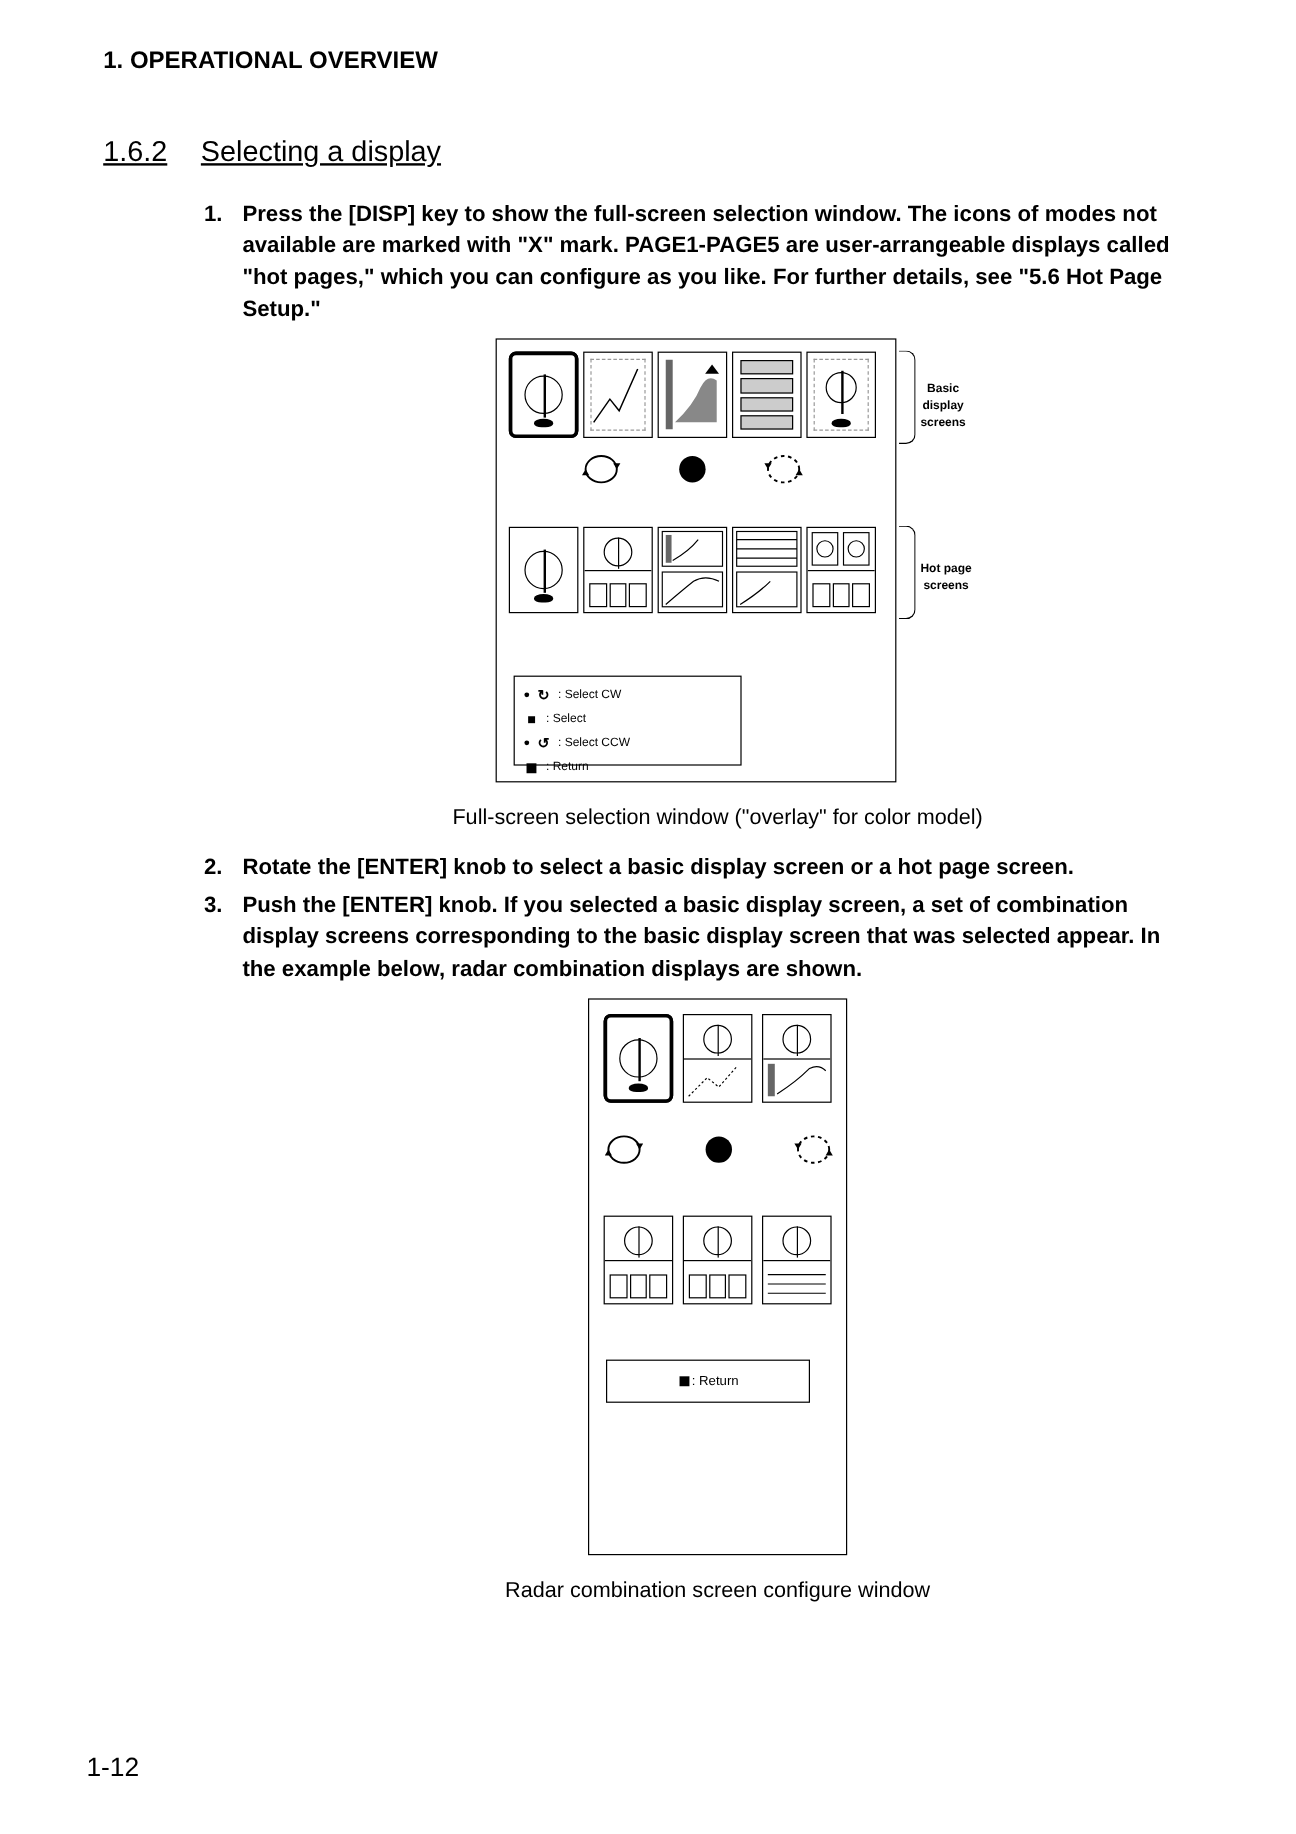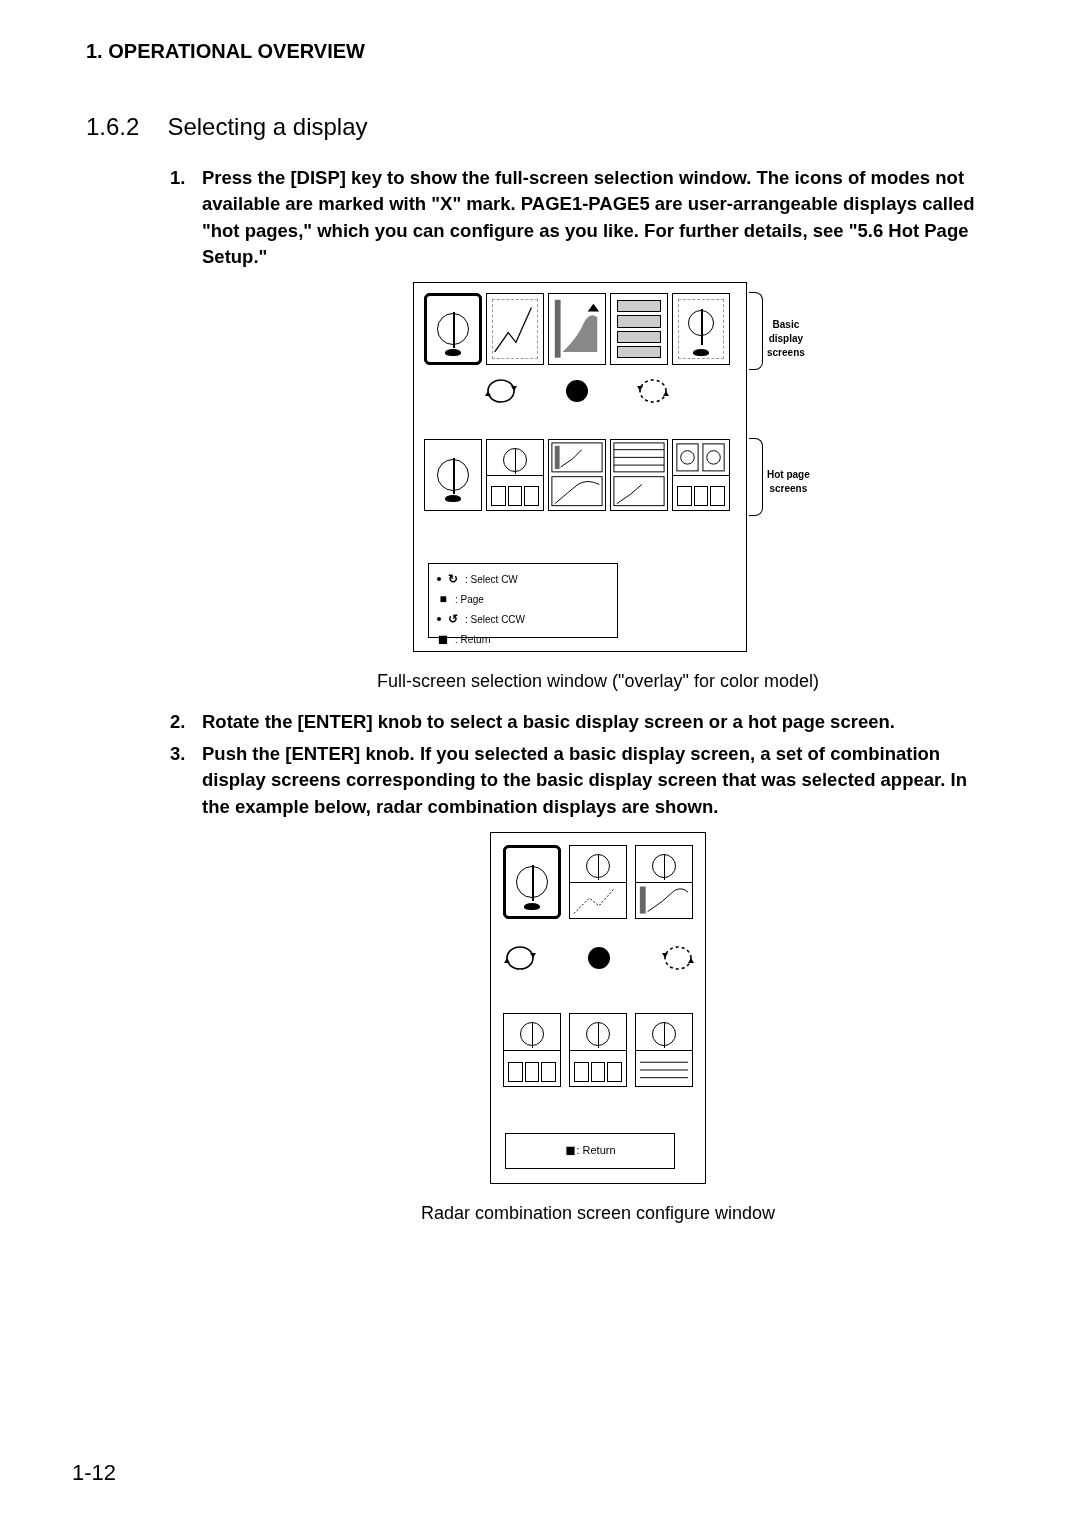--- a/index.html
+++ b/index.html
@@ -15,20 +15,21 @@
     .chapter {
       font-size: 20px;
       font-weight: bold;
       margin-bottom: 50px;
     }
     .section-row {
       display: flex;
       gap: 28px;
       font-size: 24px;
       margin-bottom: 24px;
+      text-decoration: underline;
     }
     .section-title { }
     .content { margin-left: 84px; }
     ol.steps { list-style: none; }
     ol.steps > li {
       position: relative;
       padding-left: 32px;
       font-size: 18.5px;
       line-height: 1.42;
       margin-bottom: 6px;
@@ -115,21 +116,21 @@
       border-bottom: 1.5px solid #000;
       border-top-right-radius: 8px;
       border-bottom-right-radius: 8px;
     }
     .brace-lbl { position: absolute; font-size: 10px; font-weight: bold; }
 
     
     .fig2 {
       display: inline-block;
       position: relative;
-      width: 216px; height: 352px;
+      width: 216px; height: 464px;
       border: 1.5px solid #000;
       background: #fff;
     }
     .fig2 .row3 { position: absolute; left: 12px; display: flex; gap: 8px; }
     .fig2 .row3.top { top: 12px; }
     .fig2 .row3.icons { top: 110px; justify-content: space-between; width: 192px; align-items:center;}
     .fig2 .row3.bot { top: 180px; }
     .cell2 {
       width: 58px; height: 74px;
       border: 1px solid #000;
@@ -301,21 +302,21 @@
             </div>
 
             <div class="key-box">
               <div class="key-line">
                   <span class="key-dot"></span>
                   <span class="key-sym">↻</span>
                   <span>: Select  CW</span>
                 </div>
               <div class="key-line">
                   <span class="key-sym">■</span>
-                  <span>: Page</span>
+                  <span>: Select</span>
                 </div>
               <div class="key-line">
                   <span class="key-dot"></span>
                   <span class="key-sym">↺</span>
                   <span>: Select  CCW</span>
                 </div>
               <div class="key-line">
                   <span class="key-sym">◼</span>
                   <span>: Return</span>
                 </div>

